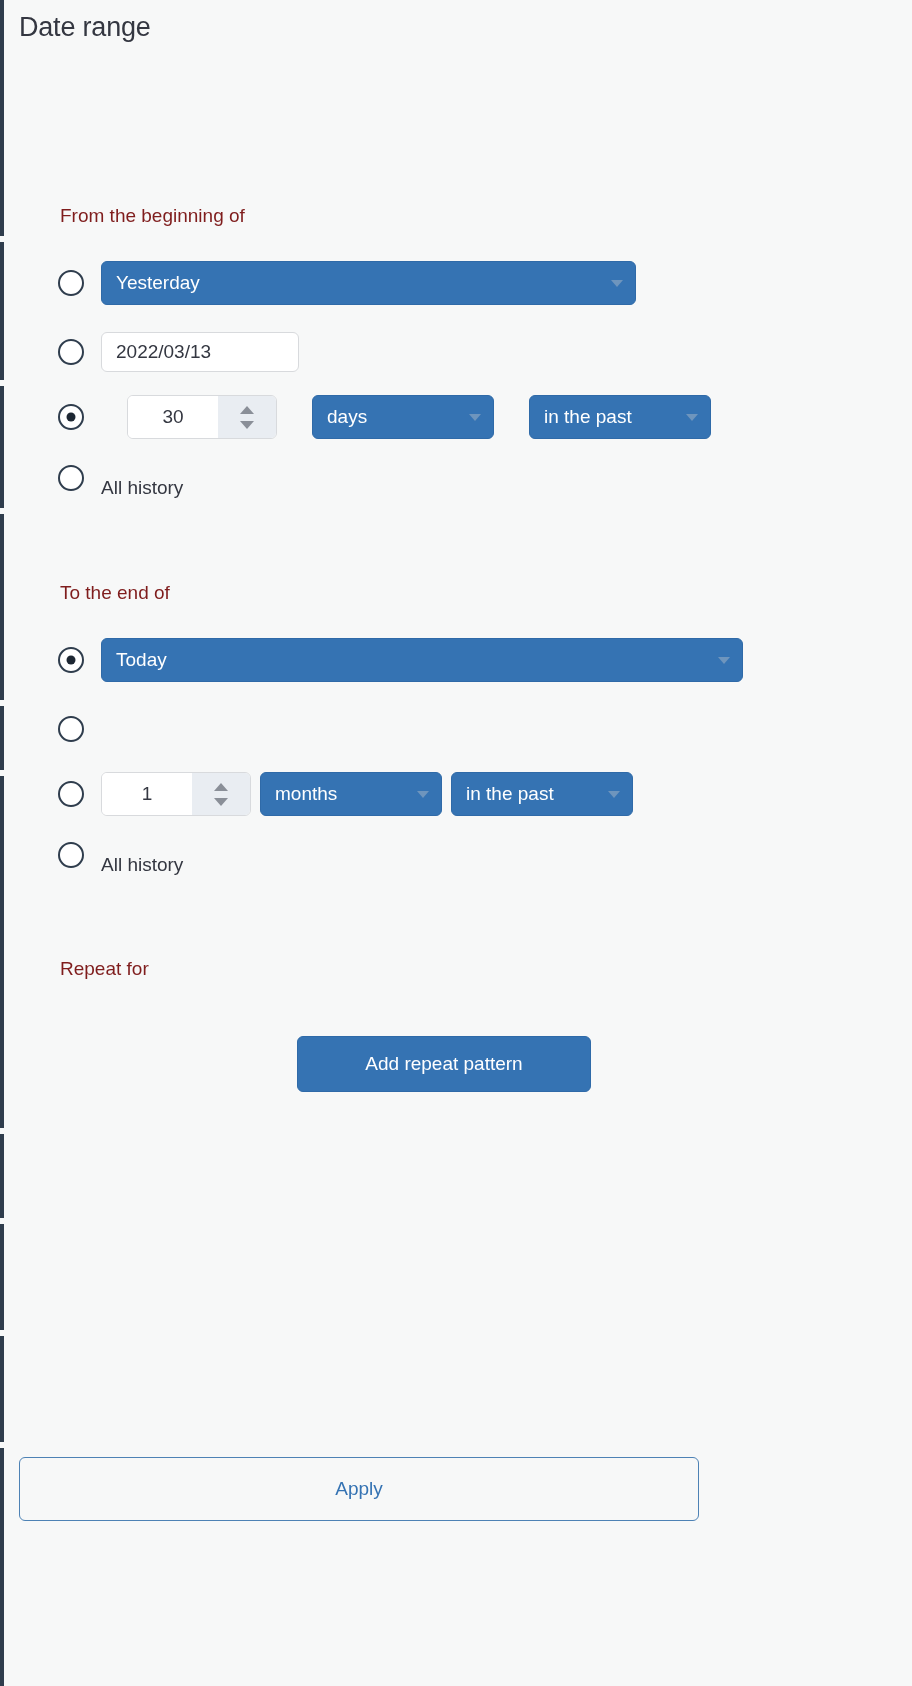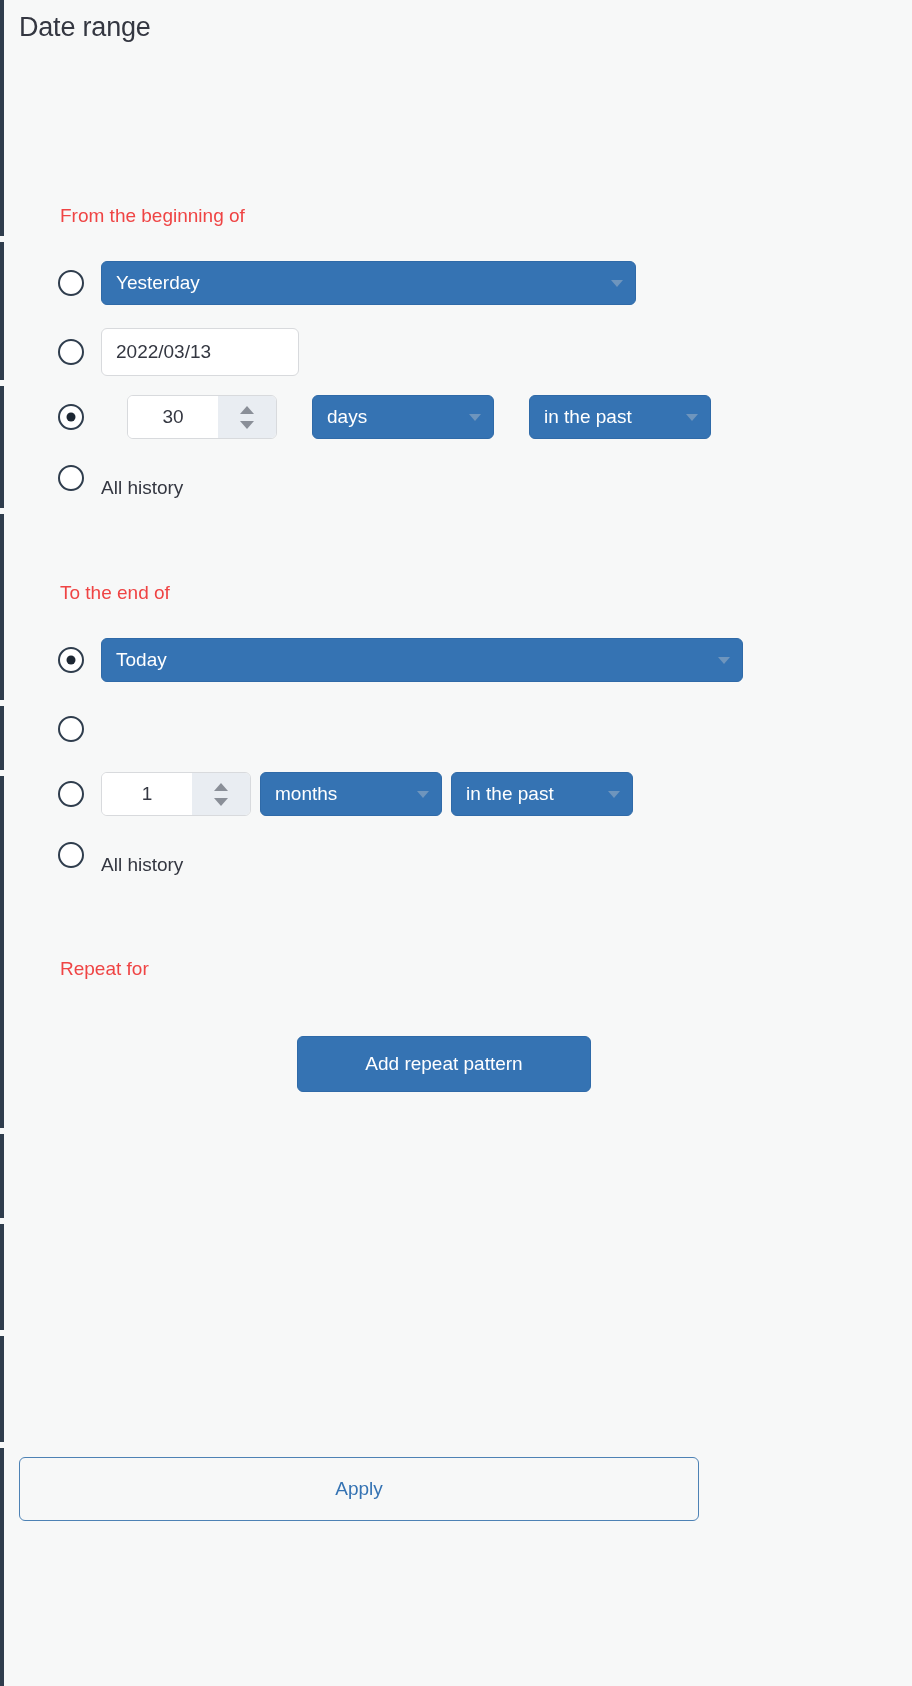--- a/index.html
+++ b/index.html
@@ -71,21 +71,21 @@
     background: #f7f8f8;
     border: 1px solid #d8dadd;
     border-radius: 6px;
   }
 
   
   .section-label {
     position: absolute;
     left: 60px;
     font-size: 19px;
-    color: #ef4444;
+    color: #7f1d1d;
     line-height: 26px;
   }
 
   .row {
     position: absolute;
     left: 58px;
     display: flex;
     align-items: center;
     height: 48px;
   }
@@ -136,21 +136,21 @@
     top: 50%;
     margin-top: -3px;
     width: 0; height: 0;
     border-left: 6px solid transparent;
     border-right: 6px solid transparent;
     border-top: 7px solid #6e95bd;
   }
 
   
   .text-input {
-    height: 48px;
+    height: 40px;
     background: #ffffff;
     border: 1px solid #d8dadd;
     border-radius: 6px;
     display: flex;
     align-items: center;
     padding: 0 14px;
     font-size: 19px;
     color: #343741;
     cursor: text;
     flex: none;

